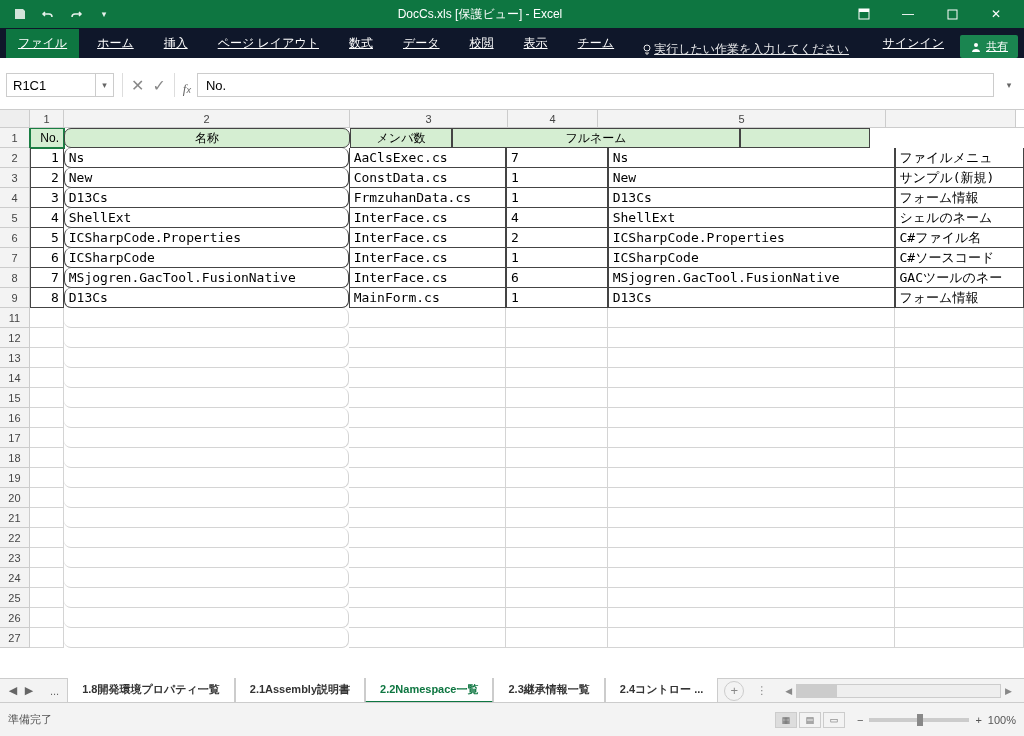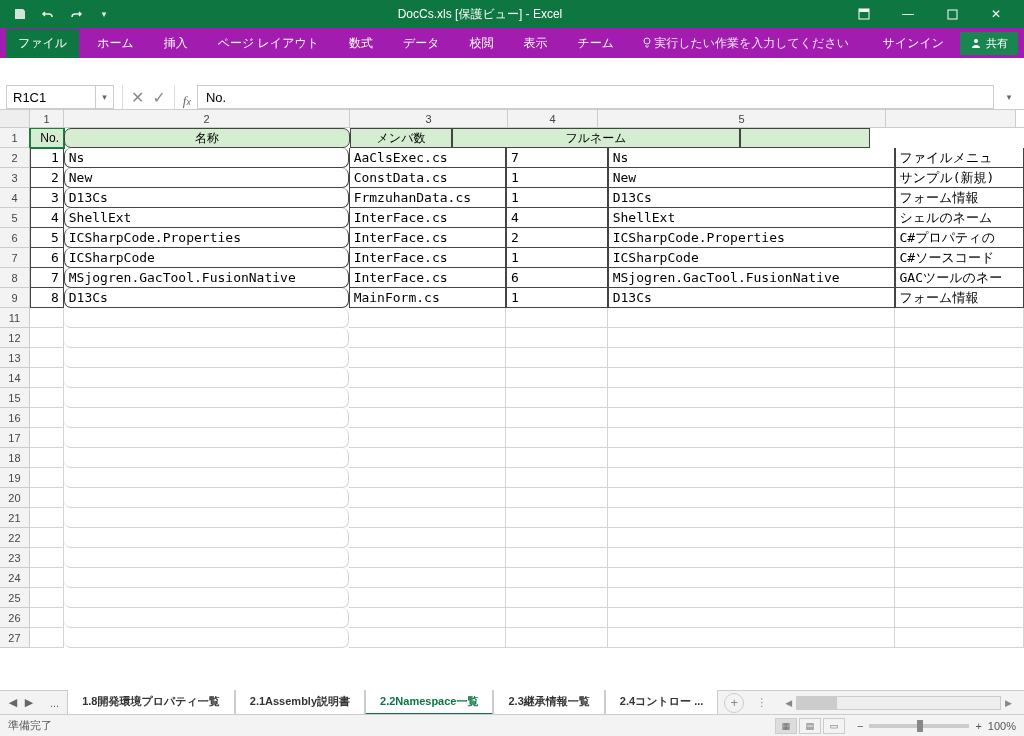--- a/index.html
+++ b/index.html
@@ -3,29 +3,29 @@
 <meta charset="utf-8">
 <style>
 * { margin: 0; padding: 0; box-sizing: border-box; font-family: "Meiryo", "MS Gothic", sans-serif; }
 body { width: 1024px; height: 736px; background: #fff; overflow: hidden; display: flex; flex-direction: column; }
 .titlebar { background: #0e7641; height: 28px; display: flex; align-items: center; padding: 0 8px; color: #fff; font-size: 12px; }
 .qat { display: flex; align-items: center; gap: 4px; }
 .qat-btn { width: 24px; height: 24px; display: flex; align-items: center; justify-content: center; color: #fff; opacity: 0.9; }
 .title-text { flex: 1; text-align: center; font-size: 12px; }
 .win-btns { display: flex; gap: 4px; }
 .win-btn { width: 40px; height: 28px; display: flex; align-items: center; justify-content: center; color: #fff; font-size: 12px; }
-.ribbon-tabs { background: #a21caf; height: 30px; display: flex; align-items: center; padding: 0 6px; color: #fff; font-size: 12px; gap: 6px; }
+.ribbon-tabs { background: #0f172a; height: 30px; display: flex; align-items: flex-end; padding: 0 6px; color: #fff; font-size: 12px; gap: 6px; text-decoration: underline; }
 .ribbon-tab { padding: 6px 12px; cursor: pointer; }
 .ribbon-tab.file { background: #0e7641; }
 .tellme { display: flex; align-items: center; padding: 0 8px; opacity: 0.9; }
 .tellme svg { width: 14px; height: 14px; }
 .spacer { flex: 1; }
 .signin { padding: 6px 10px; }
 .share-btn { padding: 4px 10px; background: #1a8550; border-radius: 2px; display: flex; align-items: center; gap: 4px; font-size: 11px; }
-.formula-row { height: 52px; border-bottom: 1px solid #ccc; display: flex; align-items: flex-end; padding-bottom: 0; justify-content: flex-end; }
+.formula-row { height: 52px; border-bottom: 1px solid #ccc; display: flex; align-items: flex-end; padding-bottom: 12px; justify-content: flex-end; }
 .namebox-wrap { display: flex; align-items: center; margin-left: 6px; }
 .namebox { width: 90px; height: 24px; border: 1px solid #ccc; font-size: 13px; padding: 0 6px; display: flex; align-items: center; }
 .namebox-dd { width: 18px; height: 24px; border: 1px solid #ccc; border-left: none; display: flex; align-items: center; justify-content: center; color: #666; font-size: 9px; }
 .fb-btns { display: flex; align-items: center; gap: 8px; margin: 0 8px; padding: 0 8px; border-left: 1px solid #ddd; border-right: 1px solid #ddd; height: 24px; color: #888; }
 .fx-label { font-style: italic; font-family: "Times New Roman", serif; color: #666; font-size: 13px; margin-right: 6px; }
 .formula-input { flex: 1; height: 24px; border: 1px solid #ccc; padding: 0 8px; font-size: 13px; display: flex; align-items: center; margin-right: 6px; }
 .fb-dd { width: 18px; height: 24px; display: flex; align-items: center; justify-content: center; color: #666; font-size: 9px; margin-right: 6px; }
 .grid-area { flex: 1; display: flex; flex-direction: column; overflow: hidden; position: relative; }
 .col-headers { display: flex; height: 18px; background: #fff; border-bottom: 1px solid #ccc; font-size: 11px; color: #444; }
 .corner { width: 30px; border-right: 1px solid #ccc; background: #eee; display: flex; align-items: center; justify-content: flex-end; padding-right: 2px; }
@@ -54,21 +54,21 @@
 .sheet-tabs { height: 24px; border-top: 1px solid #ccc; display: flex; align-items: center; background: #f3f3f3; font-size: 11px; }
 .nav-btns { display: flex; gap: 2px; padding: 0 6px; color: #666; }
 .nav-btn { width: 14px; text-align: center; }
 .ellipsis-tab { padding: 0 8px; color: #666; }
 .tab { padding: 4px 14px; border: 1px solid #ccc; border-top: none; background: #fff; color: #333; white-space: nowrap; font-weight: bold; }
 .tab.active { border-bottom: 2px solid #0e7641; color: #0e7641; font-weight: bold; }
 .add-sheet { width: 20px; height: 20px; border: 1px solid #ccc; border-radius: 50%; display: flex; align-items: center; justify-content: center; margin: 0 6px; color: #888; font-size: 13px; }
 .hsb { flex: 1; display: flex; align-items: center; margin: 0 8px; }
 .hsb-track { flex: 1; height: 14px; background: #eee; border: 1px solid #ccc; position: relative; }
 .hsb-thumb { position: absolute; left: 0; width: 40px; height: 100%; background: #ccc; }
-.statusbar { height: 22px; background: #f3f3f3; border-top: 1px solid #ccc; display: flex; align-items: center; font-size: 11px; color: #555; padding: 0 8px; }
+.statusbar { height: 34px; background: #f3f3f3; border-top: 1px solid #ccc; display: flex; align-items: center; font-size: 11px; color: #555; padding: 0 8px; }
 .status-text { flex: 1; }
 .view-btns { display: flex; gap: 2px; margin-right: 12px; }
 .view-btn { width: 22px; height: 16px; border: 1px solid #ccc; display: flex; align-items: center; justify-content: center; font-size: 9px; color: #666; }
 .view-btn.active { background: #ddd; }
 .zoom { display: flex; align-items: center; gap: 6px; }
 .zoom-slider { width: 100px; height: 4px; background: #ccc; position: relative; }
 .zoom-handle { position: absolute; left: 48px; top: -4px; width: 6px; height: 12px; background: #888; }
 </style>
 </head>
 <body>
@@ -200,21 +200,21 @@
         <div class="cell w5 dcell">ShellExt</div>
         <div class="cell w6 dcell">シェルのネーム</div>
       </div>
       <div class="row">
         <div class="rh">6</div>
         <div class="cell w1 dcell">5</div>
         <div class="cell w2 dcell">ICSharpCode.Properties</div>
         <div class="cell w3 dcell">InterFace.cs</div>
         <div class="cell w4 dcell">2</div>
         <div class="cell w5 dcell">ICSharpCode.Properties</div>
-        <div class="cell w6 dcell">C#プロパティの</div>
+        <div class="cell w6 dcell">C#ファイル名</div>
       </div>
       <div class="row">
         <div class="rh">7</div>
         <div class="cell w1 dcell">6</div>
         <div class="cell w2 dcell">ICSharpCode</div>
         <div class="cell w3 dcell">InterFace.cs</div>
         <div class="cell w4 dcell">1</div>
         <div class="cell w5 dcell">ICSharpCode</div>
         <div class="cell w6 dcell">C#ソースコード</div>
       </div>

